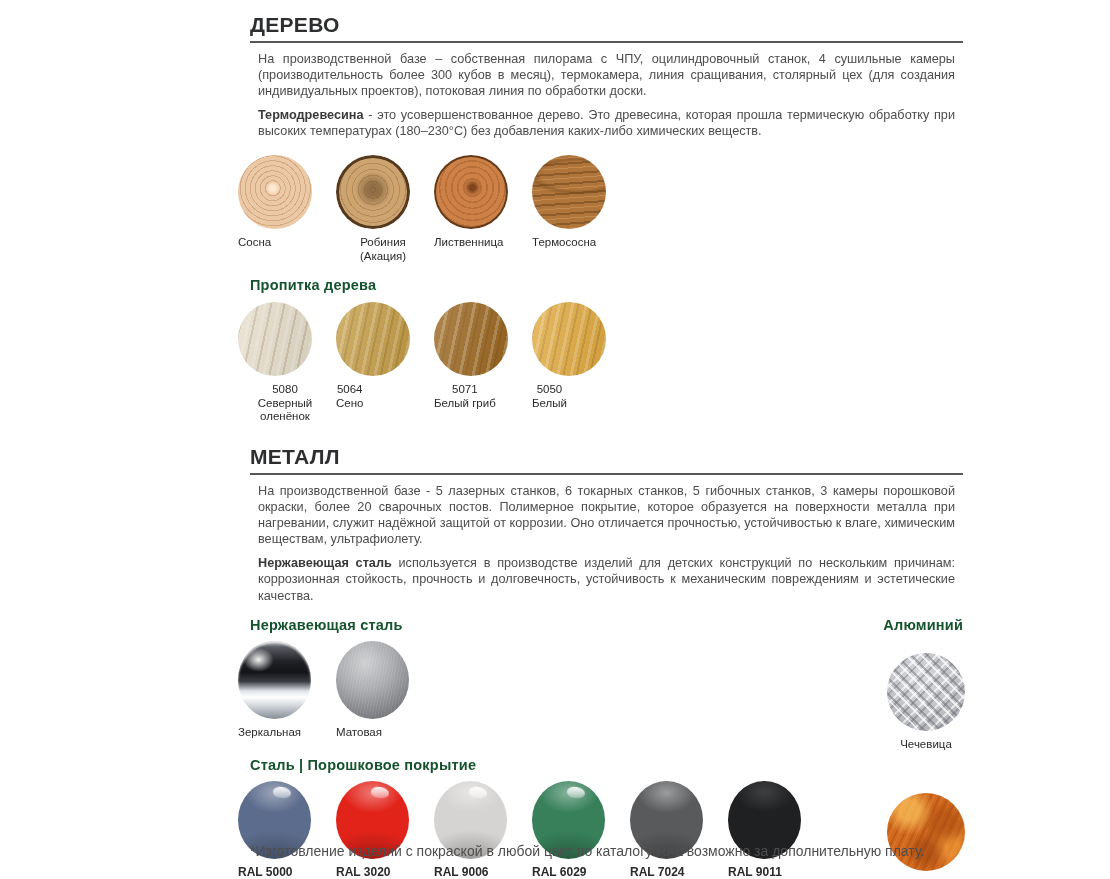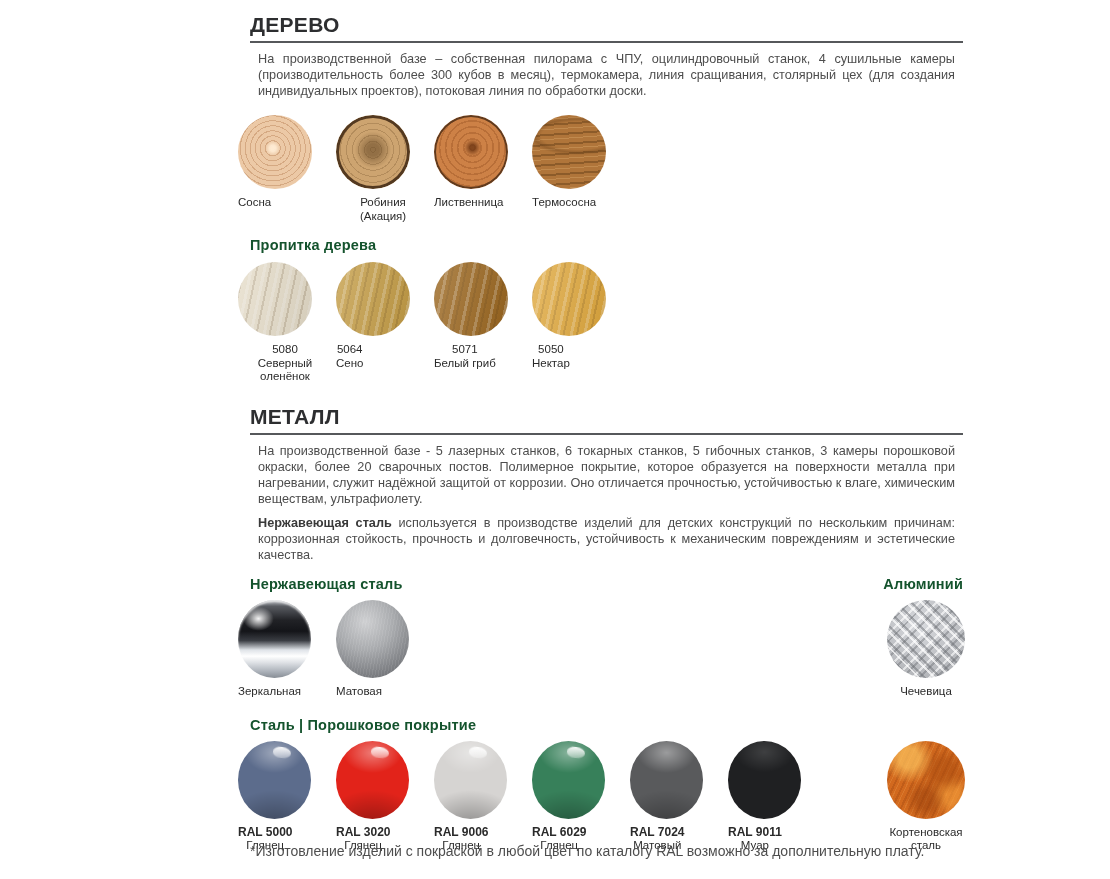--- a/index.html
+++ b/index.html
@@ -9,21 +9,21 @@
   .section-title{margin:0;font-size:21px;font-weight:bold;color:#2d2e30;letter-spacing:.3px;}
   .rule{border-top:2px solid #56585b;margin:4px 0 7px 0;height:0;}
 
   .body-text{margin:8px;font-size:12.7px;line-height:16.1px;color:#4d4d4d;text-align:justify;}
   .body-text b{color:#3a3a3a;}
 
   .subhead{font-size:14.5px;color:#14532d;margin:0;letter-spacing:.2px;}
 
   .swatch-row{display:flex;margin-left:-12px;position:relative;}
   .col{width:98px;display:flex;flex-direction:column;align-items:flex-start;flex:none;}
-  .col-right{position:absolute;right:-12px;top:0;width:98px;display:flex;flex-direction:column;align-items:center;justify-content:space-between;}
+  .col-right{position:absolute;right:-12px;top:12px;width:98px;display:flex;flex-direction:column;align-items:center;justify-content:space-between;}
 
   .sw-label{margin-top:7px;font-size:11.5px;line-height:13.5px;color:#2a2a2a;text-align:center;max-width:94px;}
   .ral-code{font-weight:bold;font-size:12px;white-space:nowrap;}
 
   
   .circle{width:74px;height:74px;border-radius:50%;flex:none;}
   .sw-pine{background-color:var(--c);background-image:
     radial-gradient(circle at 47% 45%, rgba(255,236,212,.95) 0 5%, rgba(0,0,0,0) 13%),
     repeating-radial-gradient(circle at 47% 45%, rgba(0,0,0,0) 0 2px, rgba(168,106,60,.34) 2px 3px, rgba(0,0,0,0) 3px 5px),
     radial-gradient(circle at 50% 50%, rgba(0,0,0,0) 80%, rgba(172,116,70,.55) 94%);}
@@ -92,20 +92,21 @@
 </head>
 <body>
 
 <div class="page">
 
   <section>
     <h1 class="section-title">ДЕРЕВО</h1>
     <div class="rule"></div>
 
     <p class="body-text"><span>На производственной базе – собственная пилорама с ЧПУ, оцилиндровочный станок, 4 сушильные камеры (производительность более 300 кубов в месяц), термокамера, линия сращивания, столярный цех (для создания индивидуальных проектов), потоковая линия по обработки доски.</span></p>
+    <p class="body-text"><b>Термодревесина</b><span> - это усовершенствованное дерево. Это древесина, которая прошла термическую обработку при высоких температурах (180–230°С) без добавления каких-либо химических веществ.</span></p>
 
     <div class="swatch-row row-wood">
       <div class="col">
         <div class="circle sw-pine" style="--c: #ecc9a6;"></div>
         <div class="sw-label nowrap">Сосна</div>
       </div>
       <div class="col">
         <div class="circle sw-robinia" style="--c: #cda470;"></div>
         <div class="sw-label nowrap">Робиния (Акация)</div>
       </div>
@@ -140,21 +141,21 @@
         <div class="circle sw-imp" style="--c: #9a651d;"></div>
         <div class="sw-label">
           <div>5071</div>
           <div>Белый гриб</div>
         </div>
       </div>
       <div class="col">
         <div class="circle sw-imp" style="--c: #e0a83c;"></div>
         <div class="sw-label">
           <div>5050</div>
-          <div>Нектар</div>
+          <div>Белый</div>
         </div>
       </div>
     </div>
   </section>
 
   <section>
     <h1 class="section-title h-metal">МЕТАЛЛ</h1>
     <div class="rule"></div>
 
     <p class="body-text"><span>На производственной базе - 5 лазерных станков, 6 токарных станков, 5 гибочных станков, 3 камеры порошковой окраски, более 20 сварочных постов. Полимерное покрытие, которое образуется на поверхности металла при нагревании, служит надёжной защитой от коррозии. Оно отличается прочностью, устойчивостью к влаге, химическим веществам, ультрафиолету.</span></p>

